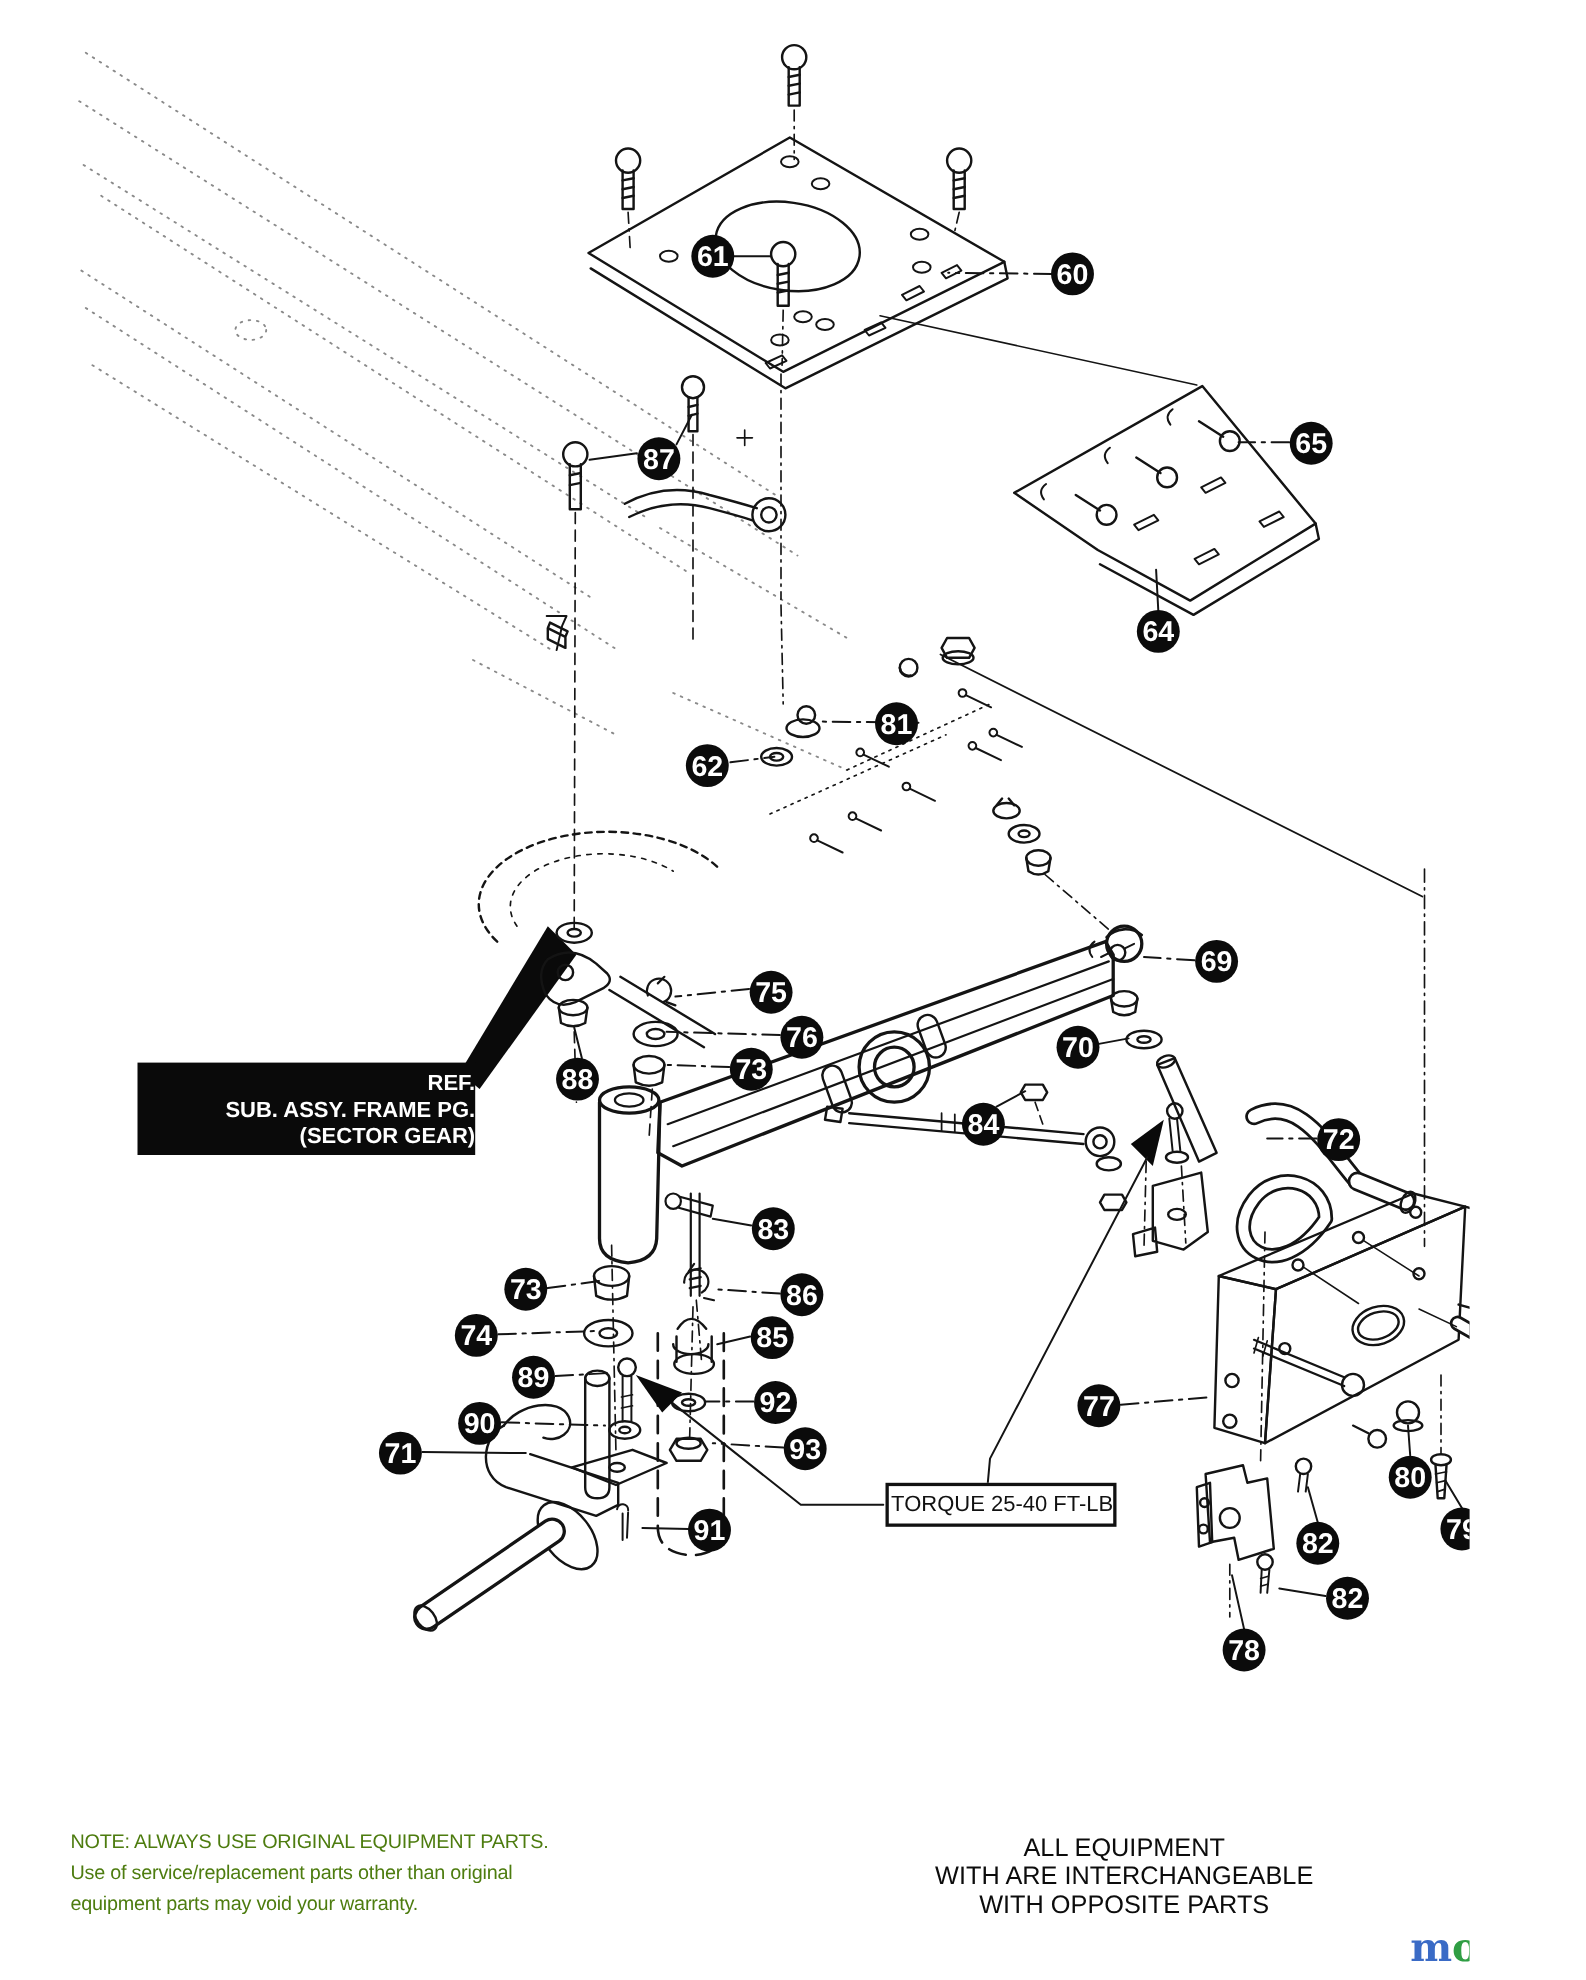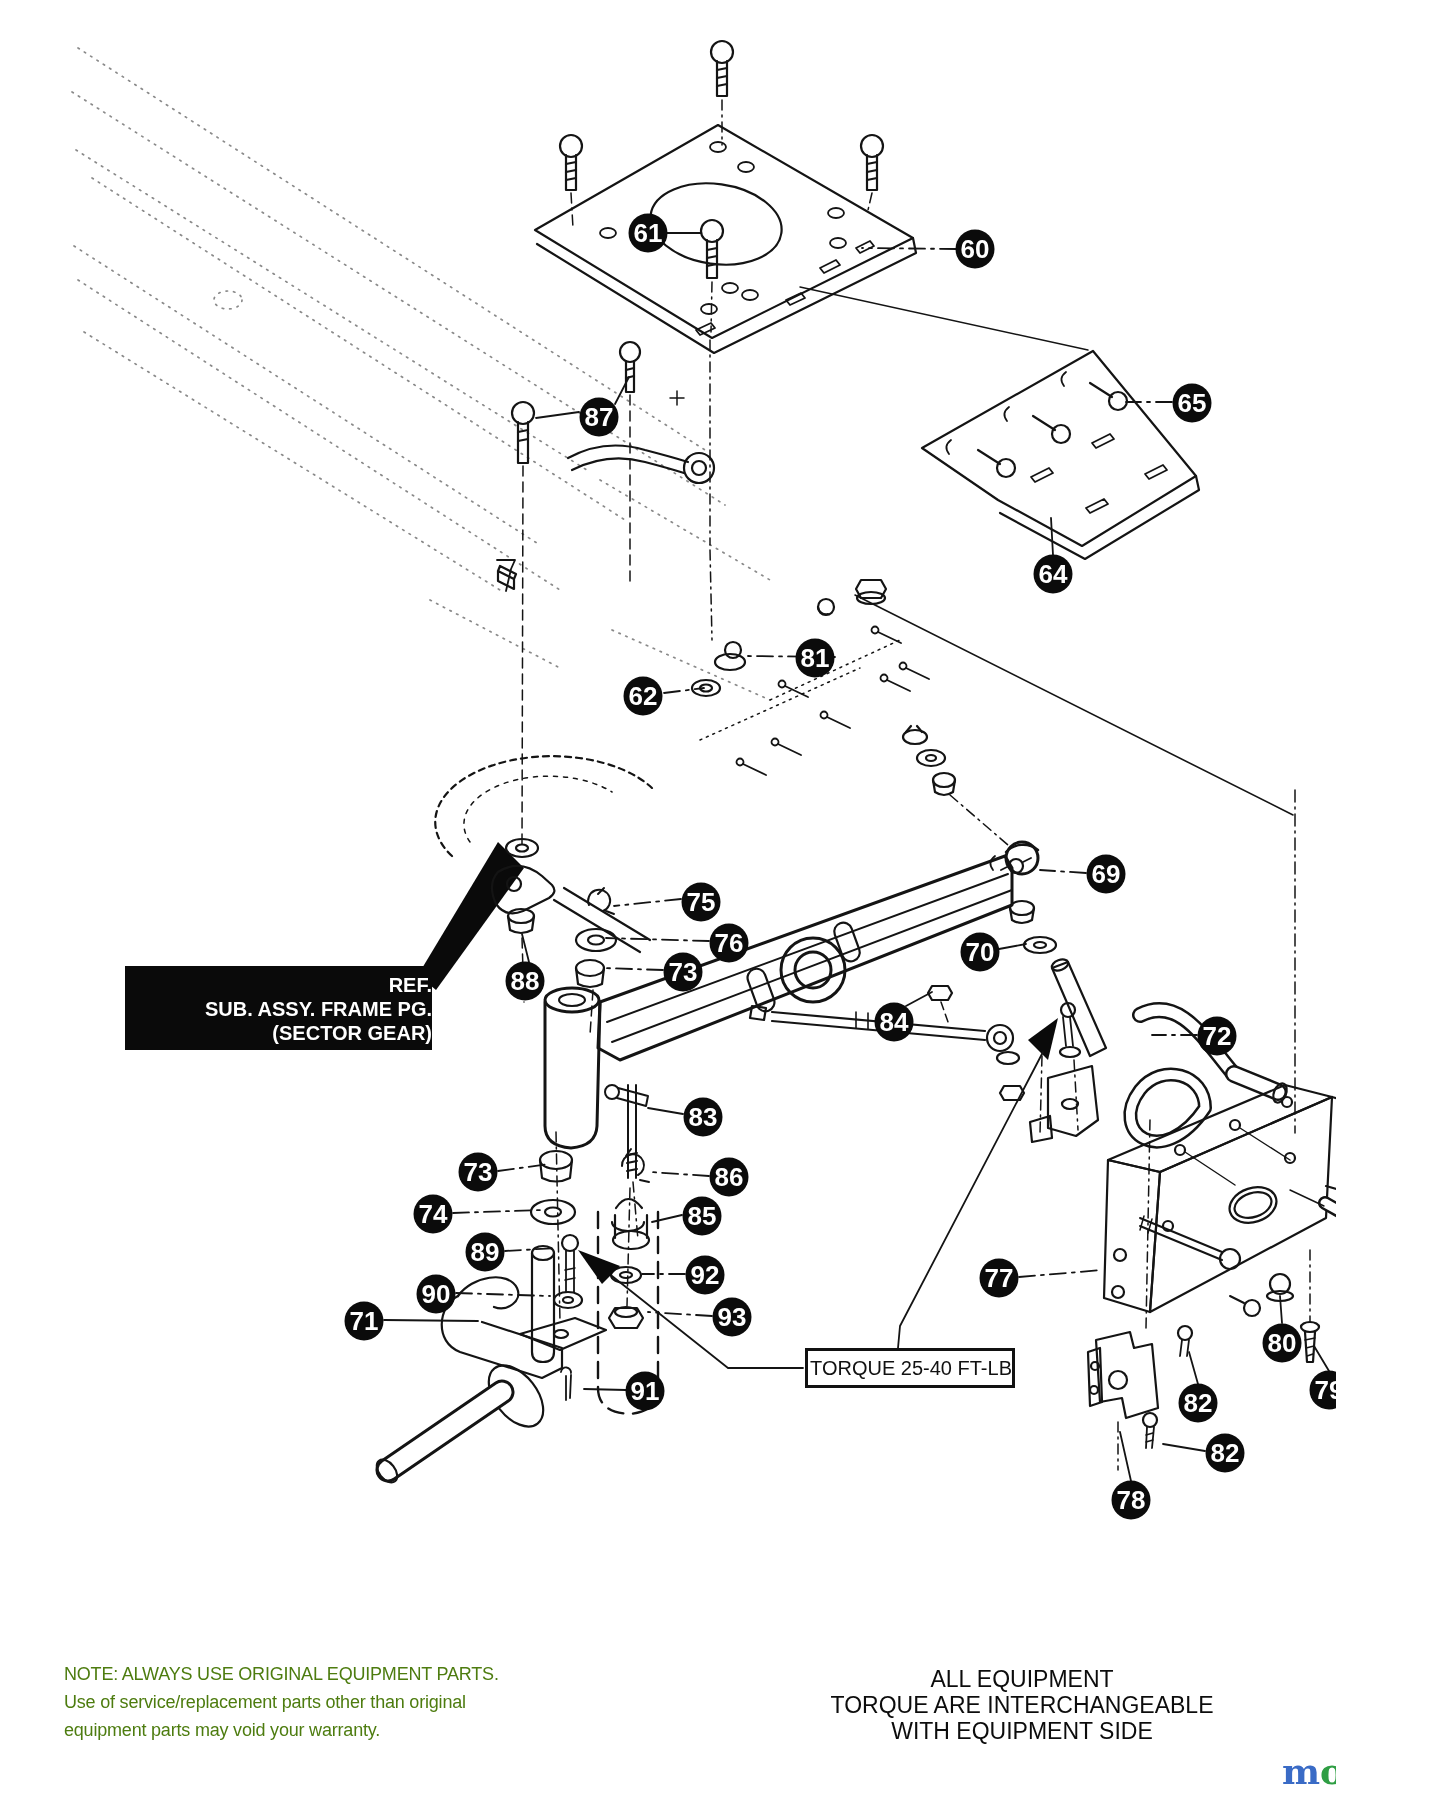--- a/index.html
+++ b/index.html
@@ -584,18 +584,18 @@
   </div>
 
   <div id="note-left">
     <div>NOTE: ALWAYS USE ORIGINAL EQUIPMENT PARTS.</div>
     <div>Use of service/replacement parts other than original</div>
     <div>equipment parts may void your warranty.</div>
   </div>
 
   <div id="note-right">
     <div>ALL EQUIPMENT</div>
-    <div>TORQUE ARE INTERCHANGEABLE</div>
-    <div>WITH EQUIPMENT SIDE</div>
+    <div>WITH ARE INTERCHANGEABLE</div>
+    <div>WITH OPPOSITE PARTS</div>
   </div>
 
   <div id="watermark"><span style="color: rgb(58, 107, 198);">m</span><span style="color: rgb(47, 158, 68);">o</span><span style="color: rgb(232, 104, 168);">t</span><span style="color: rgb(63, 158, 58);">o</span><span style="color: rgb(111, 107, 200);">r</span><span style="color: rgb(240, 140, 46);">u</span><span style="color: rgb(242, 167, 31);">f</span></div>
 </div>
 
 </body></html>

